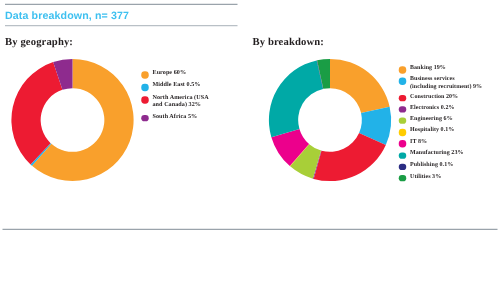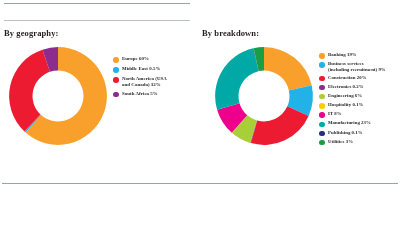--- a/index.html
+++ b/index.html
@@ -128,20 +128,21 @@
     background: #9aa3ab;
   }
 </style>
 </head>
 <body>
 
 <div class="page">
 
   <div class="rule-top"></div>
 
+  <div class="header-title">Data breakdown, n= 377</div>
 
   <div class="rule-under-header"></div>
 
   <div class="panel panel-left">
     <div class="panel-title">By geography:</div>
 
     <div class="panel-body">
       <div class="donut-wrap donut-left">
         <svg id="geo-donut" viewBox="0 0 100 100" width="104" height="104">
             <path d="M 50 3 A 47 47 0 1 1 18.833235062682622 85.18000516404175 L 33.753494873100514 68.33851333019197 A 24.5 24.5 0 1 0 50 25.5 Z" fill="#f9a02c"></path>

